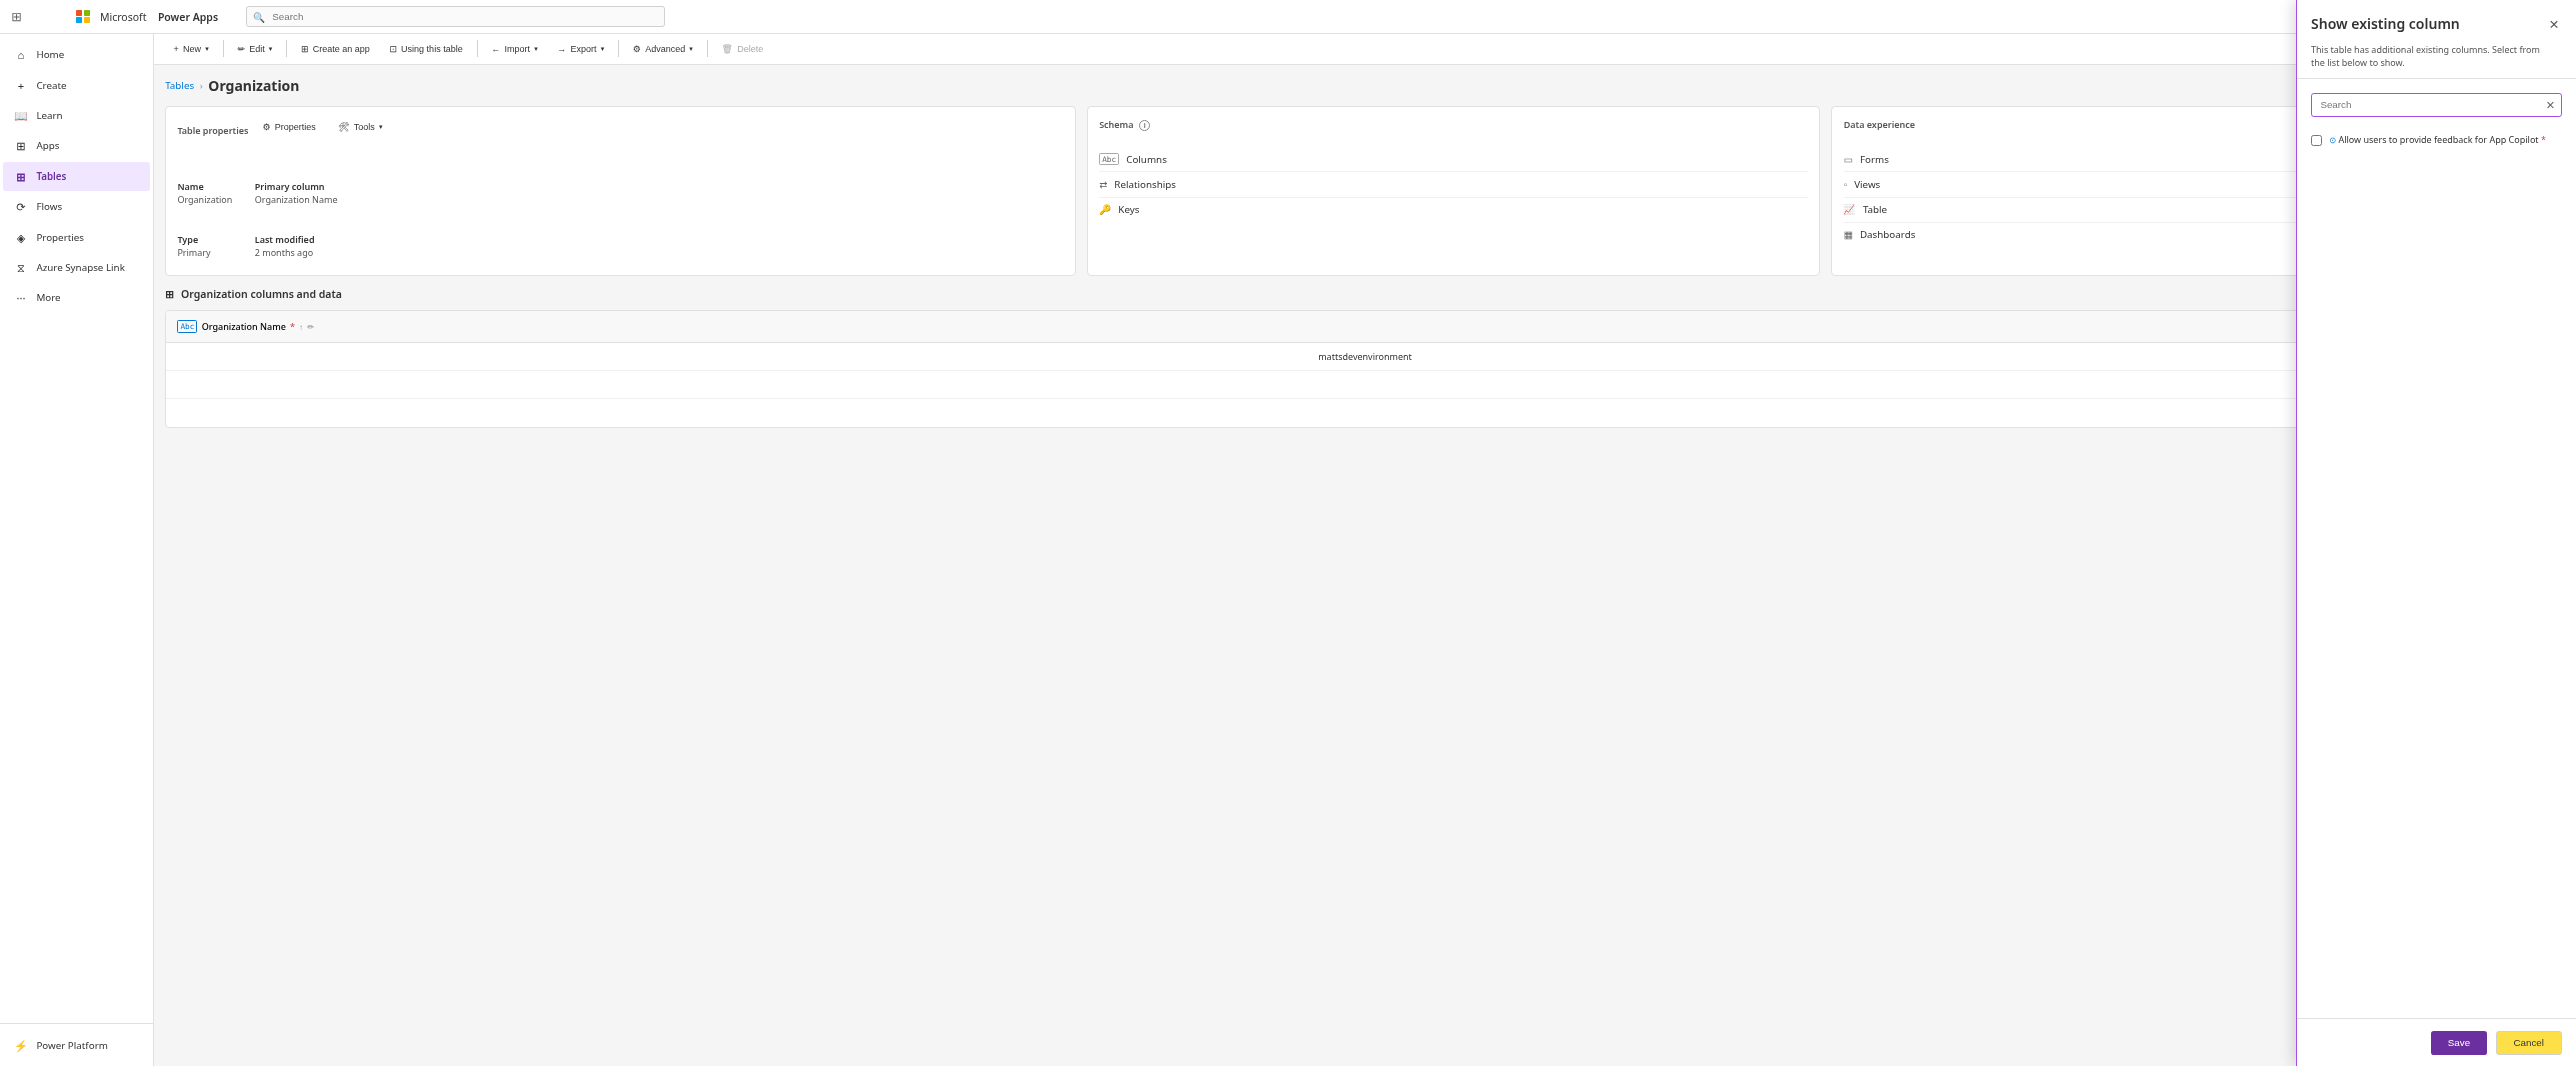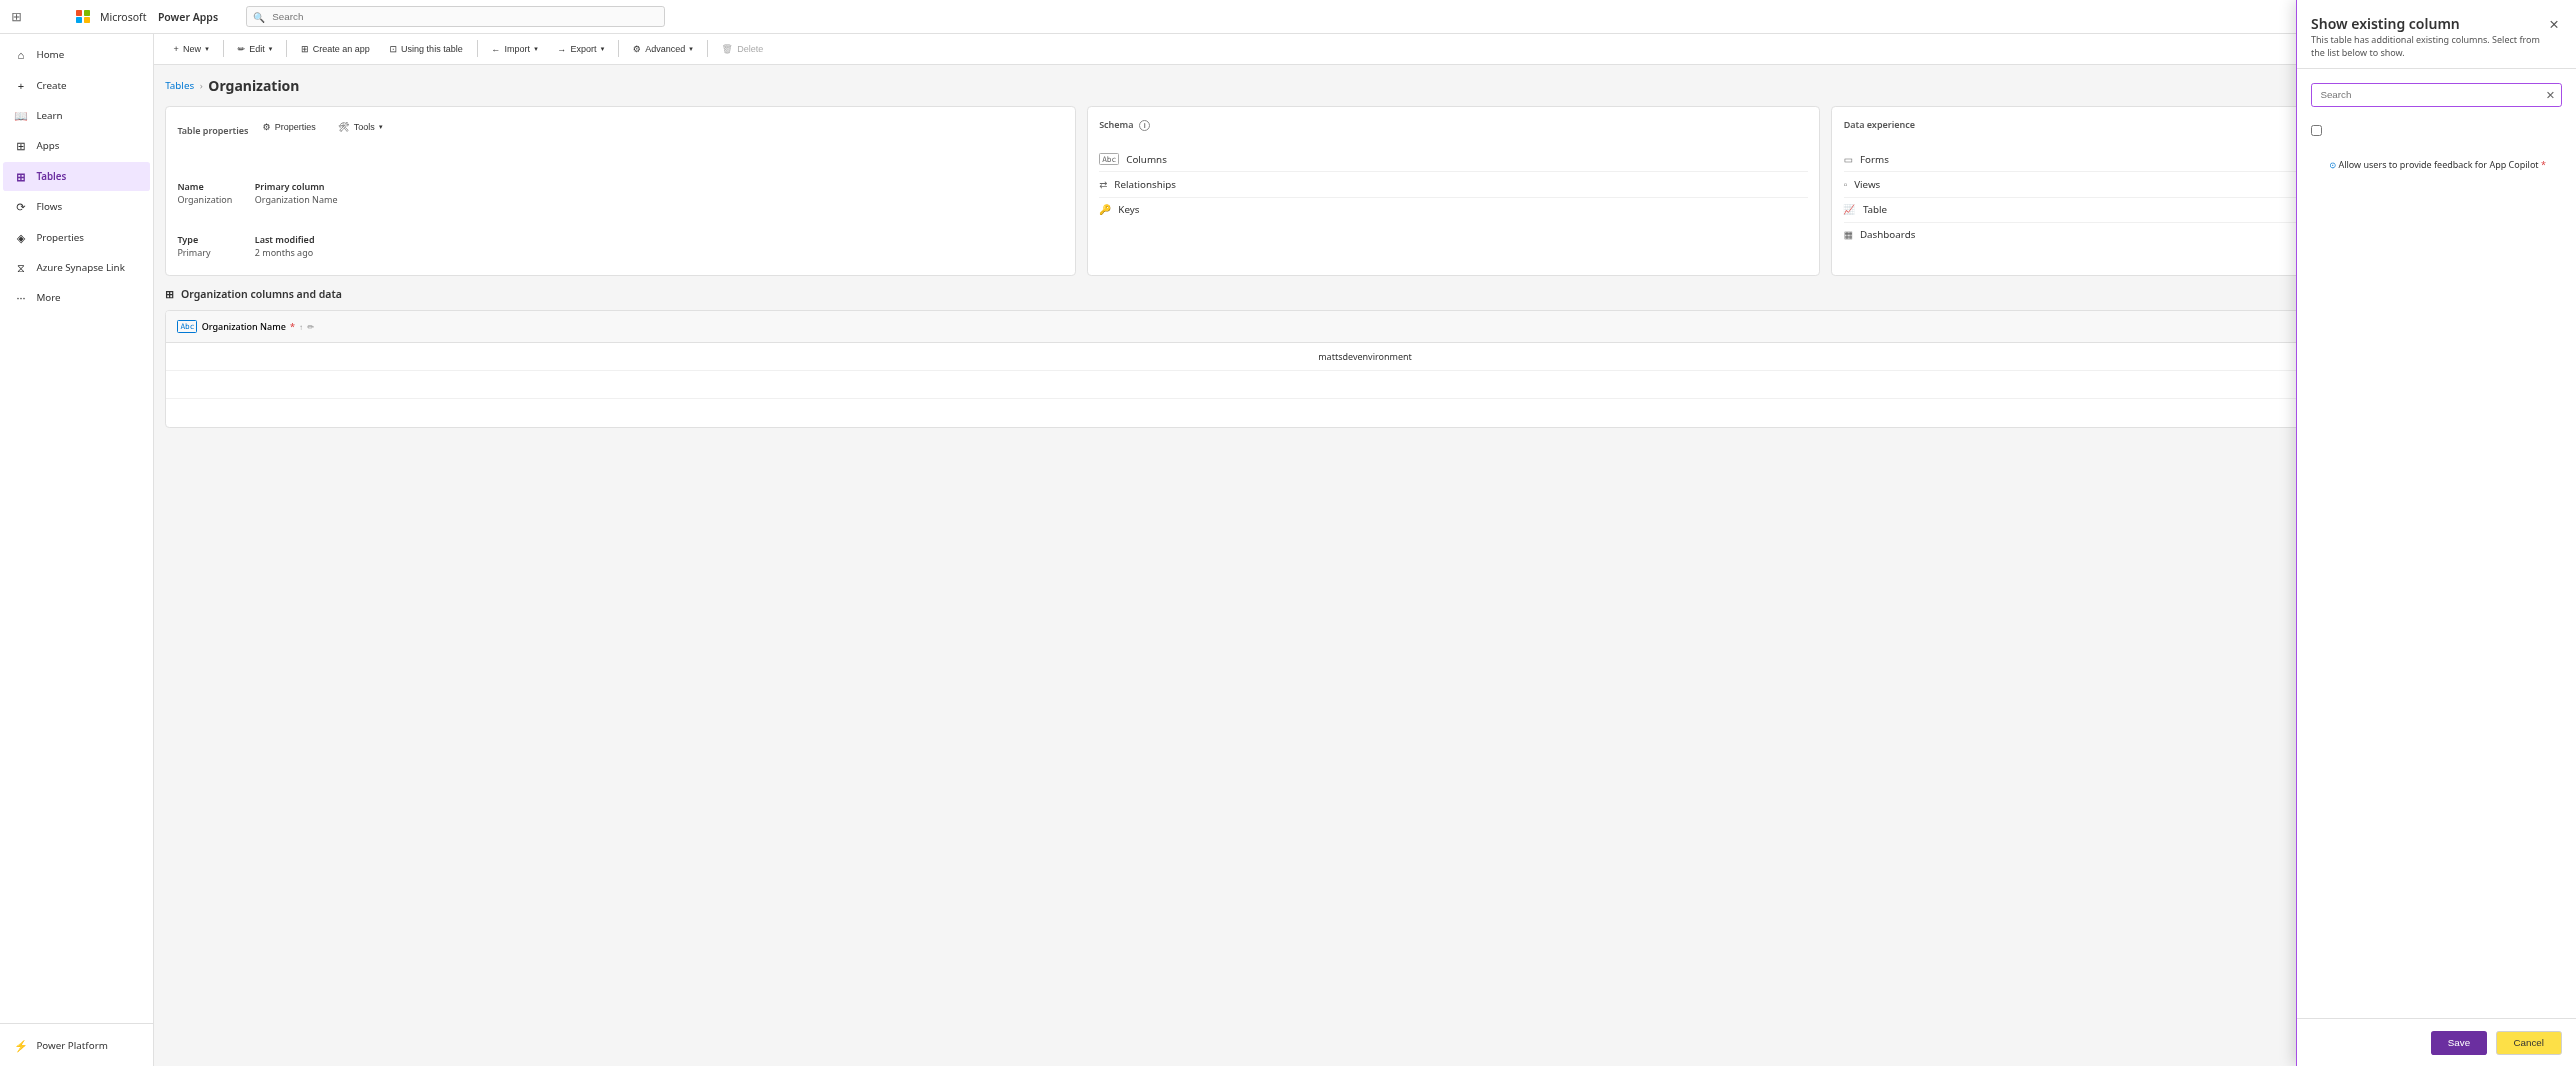--- a/index.html
+++ b/index.html
@@ -86,29 +86,29 @@
 
     
     .col-hdr-row { display: flex; align-items: center; background: #f8f8f8; border-bottom: 0.7px solid #e0e0e0; }
     .col-hdr-name { display: flex; align-items: center; gap: 4.2px; padding: 5.6px 11.2px; flex: 1; font-size: 9px; font-weight: 500; }
     .col-hdr-name .sort-icon { font-size: 7.7px; color: #888; }
     .col-hdr-edit-icon { font-size: 8.4px; color: #888; cursor: pointer; }
     .col-hdr-more { display: flex; align-items: center; gap: 4.2px; padding: 5.6px 11.2px; }
     .panel { position: fixed; top: 0; right: 0; width: 280px; height: 100vh; background: #fff; border-left: 1.4px solid #a64de6; box-shadow: -2.8px 0 14px rgba(0,0,0,0.15); display: flex; flex-direction: column; z-index: 101; }
     .panel-header { display: flex; align-items: flex-start; justify-content: space-between; padding: 14px 14px 8.4px; border-bottom: 0.7px solid #e0e0e0; }
     .panel-title { font-size: 14px; font-weight: 600; color: #333; }
-    .panel-subtitle { font-size: 9px; color: #555; margin-top: 1px; line-height: 1.4; }
+    .panel-subtitle { font-size: 9px; color: #555; margin-top: 11px; line-height: 1.4; }
     .panel-close { background: none; border: none; cursor: pointer; font-size: 12.6px; color: #555; padding: 2.8px; }
     .panel-body { flex: 1; padding: 14px; overflow-y: auto; }
     .panel-search-wrap { position: relative; margin-bottom: 11.2px; }
     .panel-search { width: 100%; padding: 5.6px 25px 5.6px 8.4px; border: 0.7px solid #a64de6; border-radius: 2.8px; font-size: 9.8px; outline: none; }
     .panel-search-clear { position: absolute; right: 7px; top: 50%; transform: translateY(-50%); background: none; border: none; cursor: pointer; color: #666; font-size: 11.2px; }
     .panel-checkbox-row { display: flex; align-items: flex-start; gap: 7px; padding: 5.6px 0; }
     .panel-checkbox { width: 11.2px; height: 11.2px; border: 0.7px solid #999; border-radius: 1.4px; cursor: pointer; flex-shrink: 0; margin-top: 1.4px; }
-    .panel-checkbox-label { font-size: 9px; color: #333; line-height: 1.4; margin-top: 35px; }
+    .panel-checkbox-label { font-size: 9px; color: #333; line-height: 1.4; }
     .panel-checkbox-label .required-star { color: #d44; }
     .panel-toggle-icon { font-size: 8.4px; color: #0078d4; }
     .panel-footer { padding: 11.2px 14px; border-top: 0.7px solid #e0e0e0; display: flex; gap: 8.4px; justify-content: flex-end; }
     .btn-save { background: #6b2fa0; color: #fff; border: none; border-radius: 2.8px; padding: 5.6px 17px; font-size: 9.8px; cursor: pointer; font-weight: 500; }
     .btn-cancel { background: #fde047; color: #333; border: 0.7px solid #d0d0d0; border-radius: 2.8px; padding: 5.6px 17px; font-size: 9.8px; cursor: pointer; }
 
     
     .info-circle { display: inline-flex; align-items: center; justify-content: center; width: 11.2px; height: 11.2px; border-radius: 50%; border: 0.7px solid #888; font-size: 7px; color: #666; cursor: pointer; }
 
     

